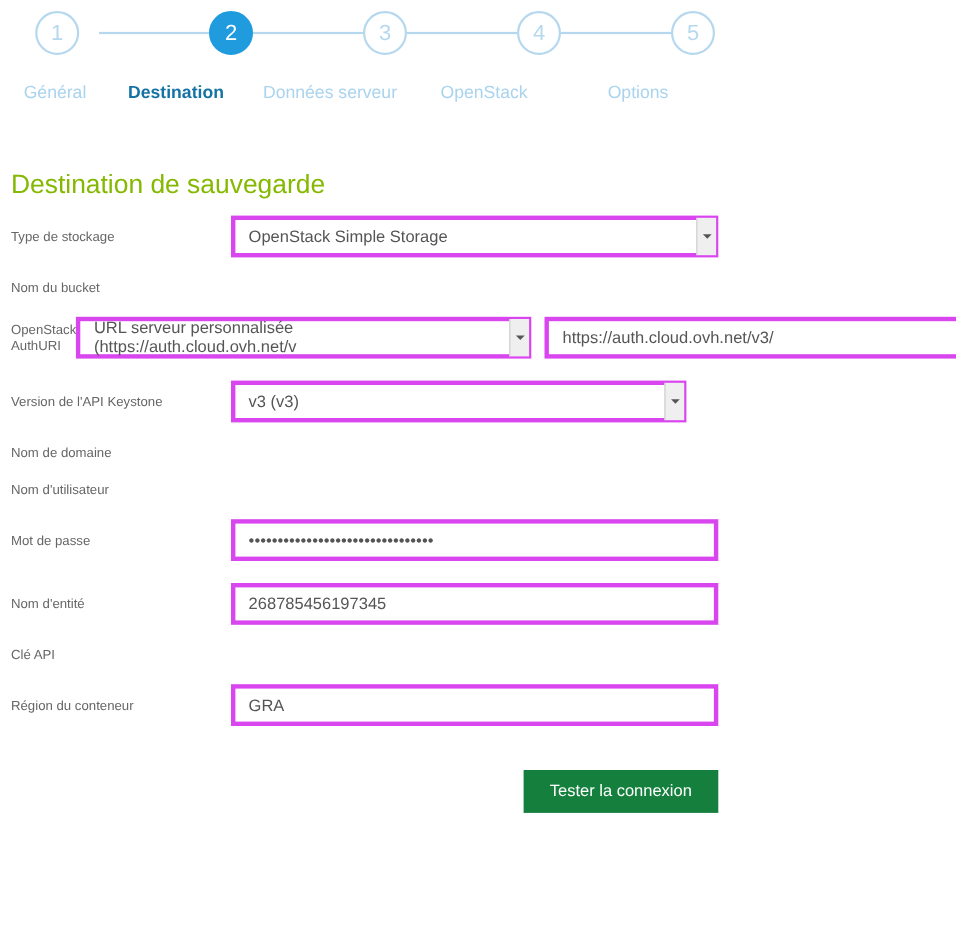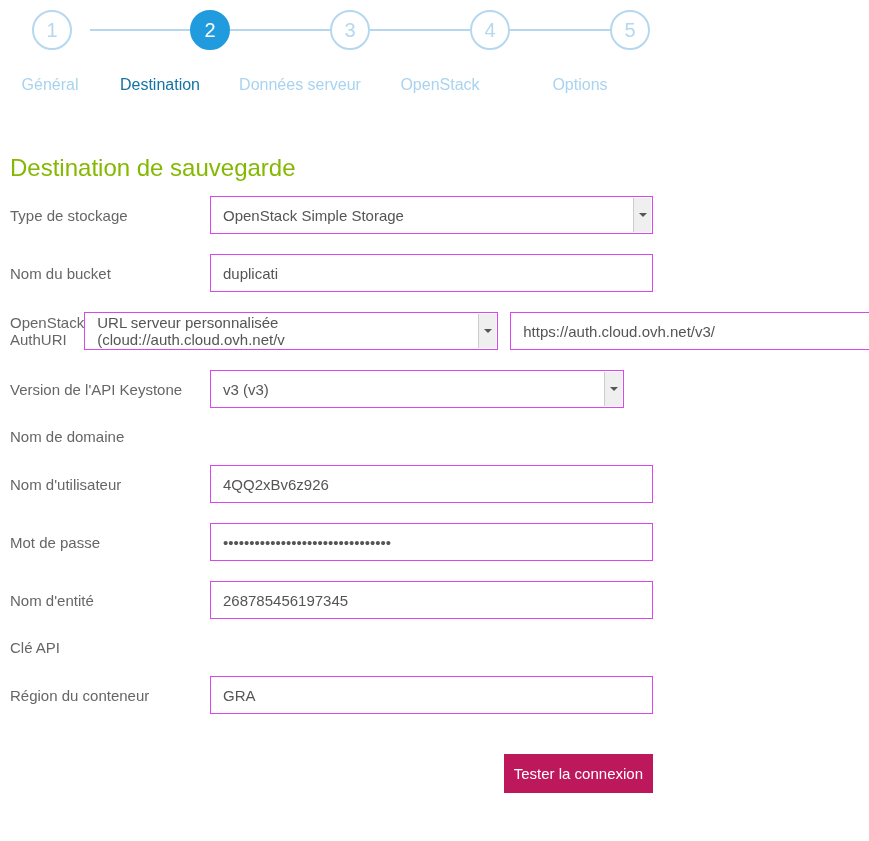--- a/index.html
+++ b/index.html
@@ -53,48 +53,48 @@
       flex: 1;
     }
     .step:first-child .line { display: none; }
     .step-label {
       margin-top: 26px;
       font-size: 16px;
       color: #a9d3ee;
       text-align: center;
       width: 100%;
     }
-    .step.active .step-label { color: #1473a4; font-weight: 400; }
+    .step.active .step-label { color: #1473a4; font-weight: 700; }
 
     .section-title {
       color: #85b800;
       font-size: 24px;
       font-weight: 400;
       margin-bottom: 14px;
     }
     .form-row {
       display: flex;
       align-items: center;
       margin-bottom: 20px;
     }
     .label {
       width: 200px;
       color: #666;
-      font-size: 15px;
+      font-size: 12px;
     }
     .control {
       flex: 1;
       display: flex;
       gap: 12px;
     }
     input[type="text"], input[type="password"], .select {
       width: 443px;
       height: 38px;
       padding: 0 12px;
-      border: 1px solid #d946ef;
+      border: 4px solid #d946ef;
       font-size: 15px;
       color: #555;
       background: #fff;
       font-family: inherit;
     }
     input::placeholder { color: #aaa; }
     .select {
       appearance: none;
       background: #fff;
       position: relative;
@@ -132,24 +132,24 @@
       color: #777;
       background: #fff;
     }
     .btn-row {
       display: flex;
       justify-content: flex-end;
       width: 643px;
       margin-top: 40px;
     }
     .btn {
-      background: #be185d;
+      background: #15803d;
       color: #fff;
       border: none;
-      padding: 11px 10px;
+      padding: 11px 24px;
       font-size: 15px;
       cursor: pointer;
     }
     .entity-input { border-color: #888; }
   </style>
 </head>
 <body>
 
 <div class="stepper">
   <div class="step inactive">
@@ -195,30 +195,27 @@
   <div class="control">
     <div class="select-wrap">
       <div class="select" tabindex="0">OpenStack Simple Storage</div>
       <div class="select-arrow"></div>
     </div>
   </div>
 </div>
 
 <div class="form-row">
   <div class="label">Nom du bucket</div>
-  <div class="control">
-    <input type="text" value="duplicati" style="">
-  </div>
 </div>
 
 <div class="form-row">
   <div class="label">OpenStack AuthURI</div>
   <div class="control">
     <div class="select-wrap">
-      <div class="select narrow" tabindex="0">URL serveur personnalisée (cloud://auth.cloud.ovh.net/v</div>
+      <div class="select narrow" tabindex="0">URL serveur personnalisée (https://auth.cloud.ovh.net/v</div>
       <div class="select-arrow"></div>
     </div>
     <input type="text" class="side-input" value="https://auth.cloud.ovh.net/v3/" style="">
   </div>
 </div>
 
 <div class="form-row">
   <div class="label">Version de l'API Keystone</div>
   <div class="control">
     <div class="select-wrap">
@@ -227,23 +224,20 @@
     </div>
   </div>
 </div>
 
 <div class="form-row">
   <div class="label">Nom de domaine</div>
 </div>
 
 <div class="form-row">
   <div class="label">Nom d'utilisateur</div>
-  <div class="control">
-    <input type="text" value="4QQ2xBv6z926" style="">
-  </div>
 </div>
 
 <div class="form-row">
   <div class="label">Mot de passe</div>
   <div class="control">
     <input type="password" value="••••••••••••••••••••••••••••••••" style="">
   </div>
 </div>
 
 <div class="form-row">

